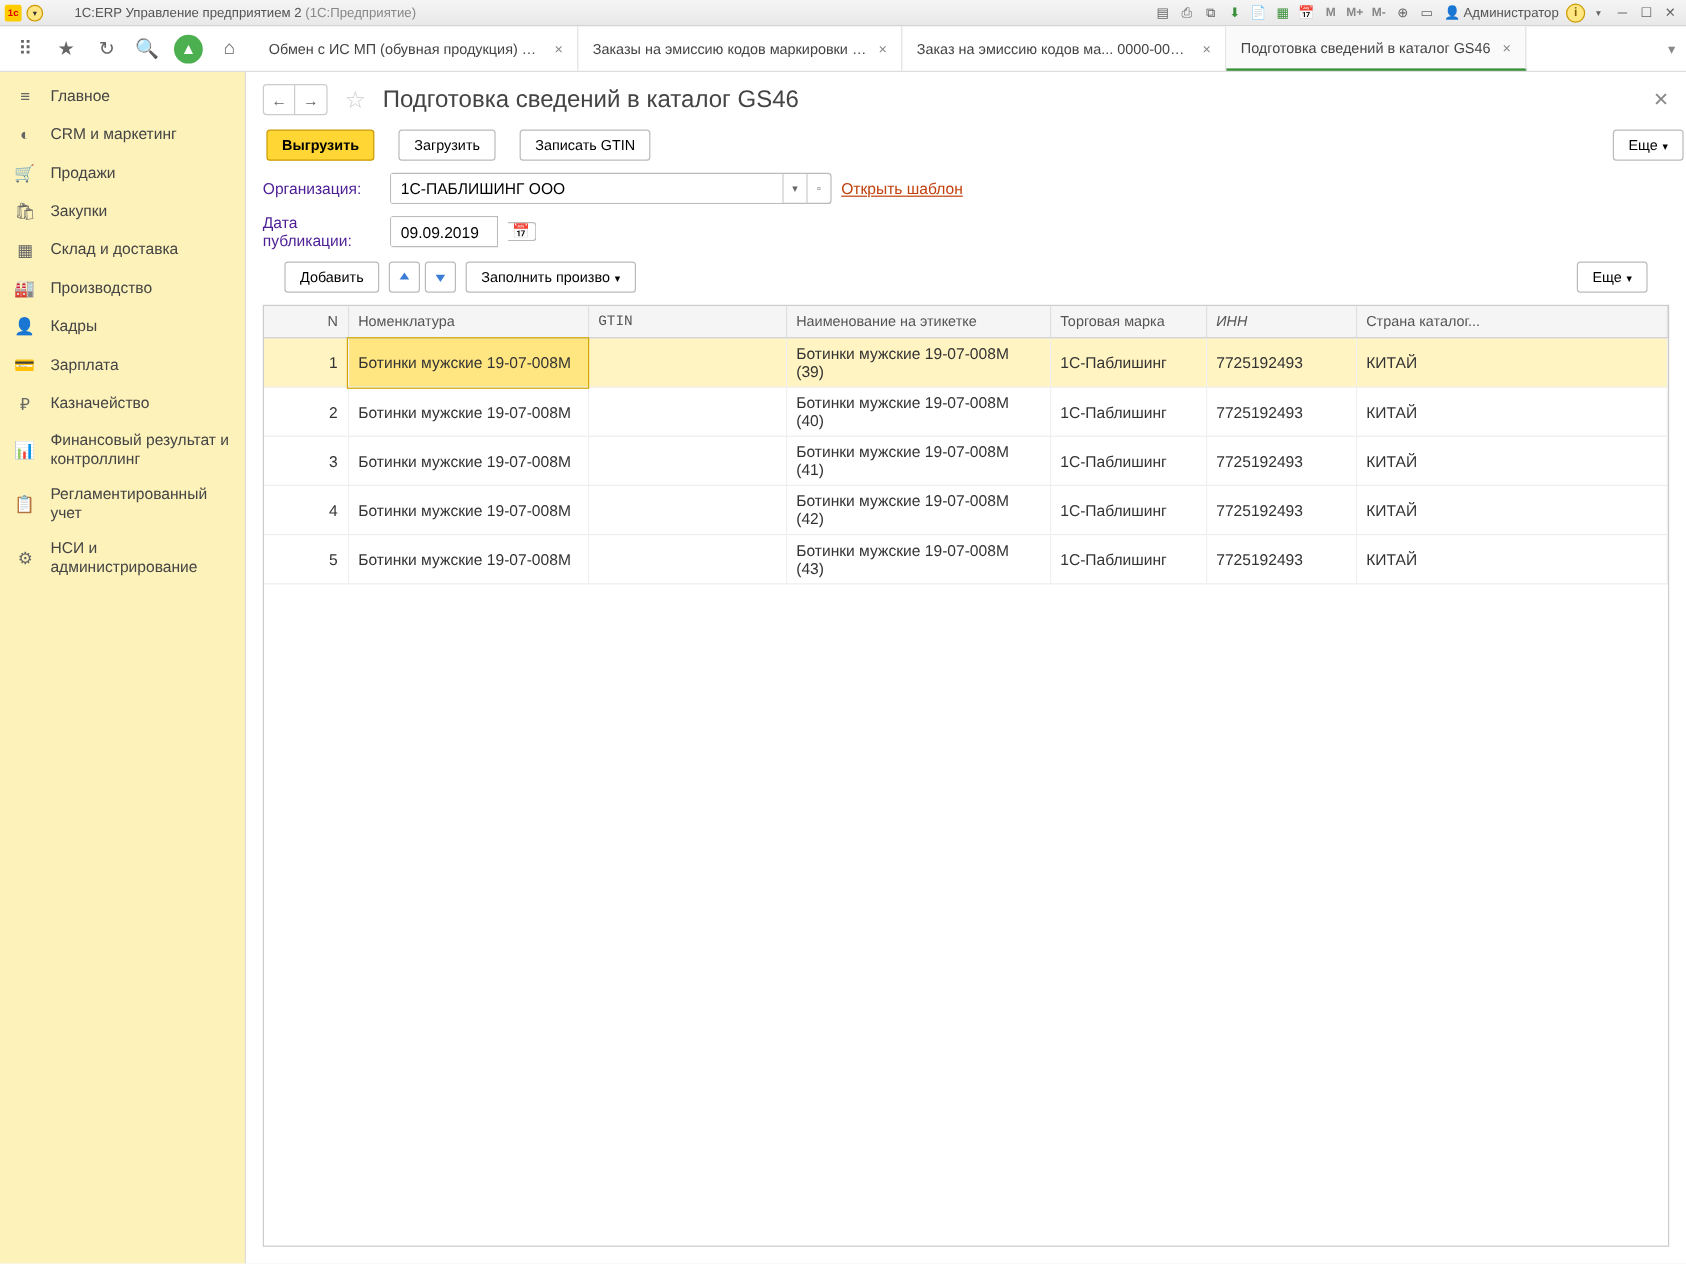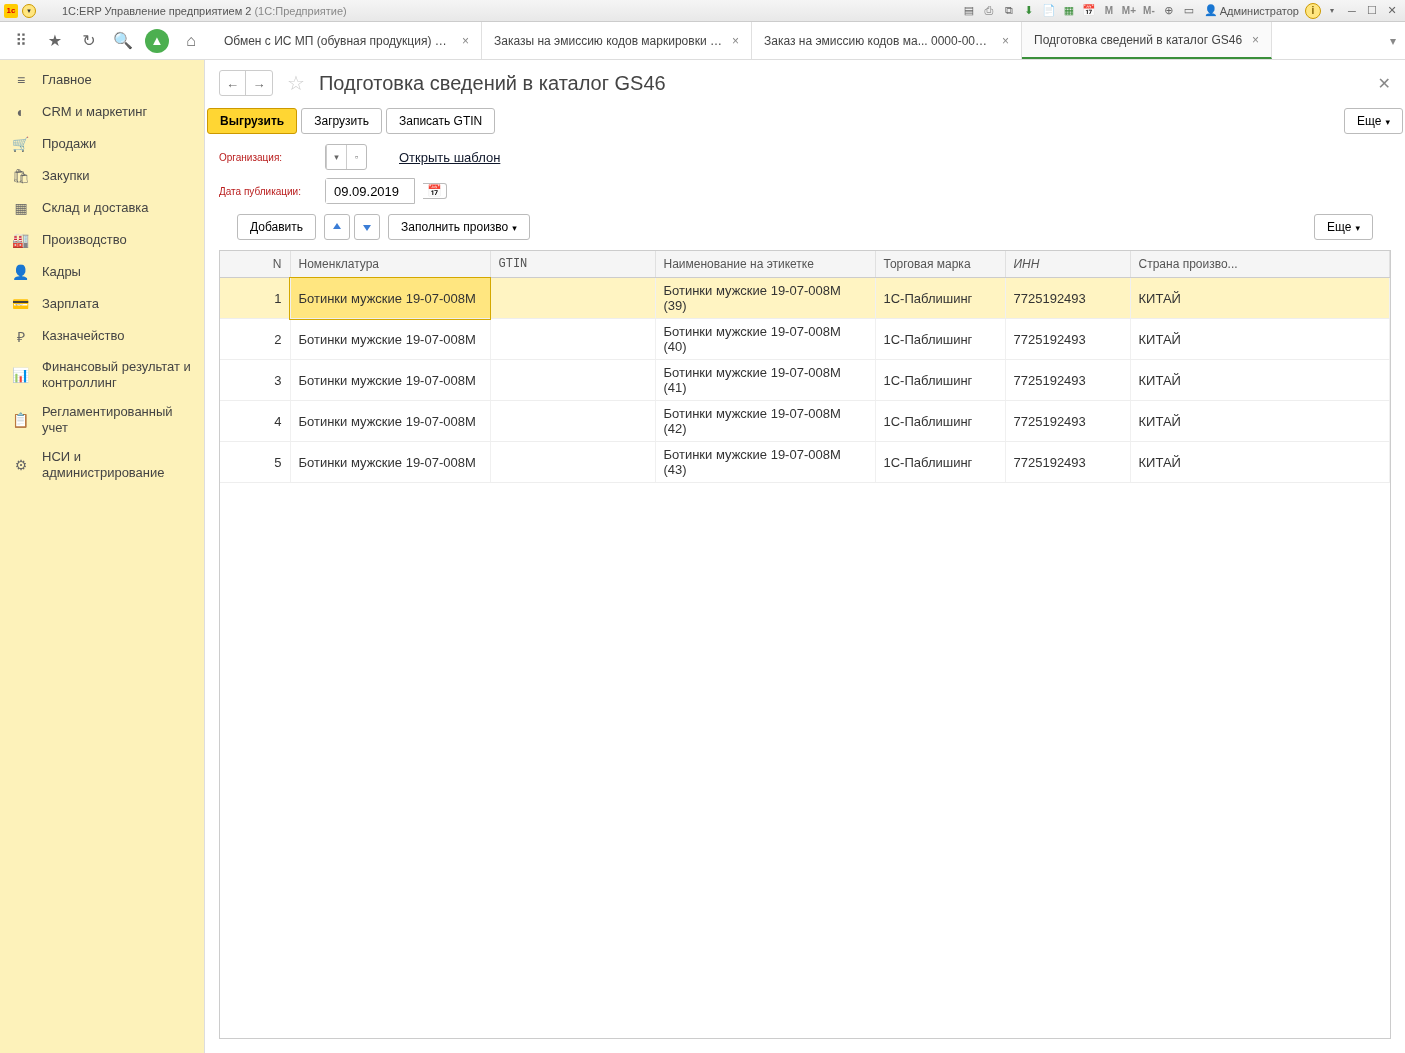--- a/index.html
+++ b/index.html
@@ -38,33 +38,33 @@
 
 .main { flex: 1; background: #fff; display: flex; flex-direction: column; padding: 0; }
 .page-header { display: flex; align-items: center; padding: 10px 14px 6px 14px; gap: 8px; }
 .nav-btns { display: flex; border: 1px solid #ccc; border-radius: 3px; }
 .nav-btn { width: 26px; height: 24px; display: flex; align-items: center; justify-content: center; font-size: 13px; color: #666; border-right: 1px solid #ccc; cursor: pointer; }
 .nav-btn:last-child { border-right: none; }
 .star { font-size: 20px; color: #ccc; margin: 0 6px; cursor: pointer; }
 .page-title { font-size: 20px; color: #444; }
 .page-close { margin-left: auto; font-size: 16px; color: #888; cursor: pointer; }
 
-.cmd-bar { display: flex; padding: 6px 2px; gap: 4px; align-items: center; }
+.cmd-bar { display: flex; padding: 6px 2px; gap: 20px; align-items: center; margin-left: 15px; }
 .btn { padding: 5px 12px; border: 1px solid #bbb; border-radius: 3px; background: #fff; font-size: 12px; cursor: pointer; }
 .btn.primary { background: #ffd633; border-color: #cc9900; font-weight: bold; }
 .btn.more { margin-left: auto; }
 .btn .drop-arrow { margin-left: 4px; font-size: 9px; }
 
 .form-row { display: flex; align-items: center; padding: 4px 14px; gap: 8px; }
-.form-label { width: 98px; font-size: 10px; color: #b91c1c; }
+.form-label { width: 98px; font-size: 13px; color: #4c1d95; }
 .form-input-wrap { display: flex; border: 1px solid #bbb; border-radius: 3px; height: 26px; }
 .form-input { border: none; padding: 0 8px; font-size: 13px; outline: none; }
 .org { width: 326px; }
 .input-btn { width: 20px; border-left: 1px solid #ccc; display: flex; align-items: center; justify-content: center; font-size: 9px; color: #666; cursor: pointer; }
-.link { color: #0f172a; text-decoration: underline; font-size: 13px; cursor: pointer; margin-left: 24px; }
+.link { color: #c2410c; text-decoration: underline; font-size: 13px; cursor: pointer; margin-left: 0; }
 .date-input { width: 88px; }
 .cal-btn { width: 24px; border: 1px solid #bbb; border-left: none; border-radius: 0 3px 3px 0; display: flex; align-items: center; justify-content: center; font-size: 12px; cursor: pointer; }
 
 .grid-toolbar { display: flex; padding: 6px 32px; gap: 8px; align-items: center; }
 .arrow-btns { display: flex; gap: 4px; }
 .arrow-btn { width: 26px; height: 26px; border: 1px solid #bbb; border-radius: 3px; display: flex; align-items: center; justify-content: center; cursor: pointer; background: #fff; }
 .arrow-btn svg { width: 12px; height: 12px; }
 
 .grid { flex: 1; margin: 4px 14px 14px 14px; border: 1px solid #ccc; overflow: auto; background: #fff; }
 table { width: 100%; border-collapse: collapse; font-size: 13px; }
@@ -207,20 +207,21 @@
     <div class="cmd-bar">
       <button class="btn primary">Выгрузить</button>
       <button class="btn">Загрузить</button>
       <button class="btn">Записать GTIN</button>
       <button class="btn more"><span>Еще</span><span class="drop-arrow">▾</span></button>
     </div>
 
     <div class="form-row">
       <span class="form-label">Организация:</span>
       <div class="form-input-wrap">
+        <input class="form-input org" value="1С-ПАБЛИШИНГ ООО" style="">
         <span class="input-btn">▾</span>
         <span class="input-btn">▫</span>
       </div>
       <a class="link">Открыть шаблон</a>
     </div>
 
     <div class="form-row">
       <span class="form-label">Дата публикации:</span>
       <div class="form-input-wrap" style="border-radius:3px 0 0 3px">
         <input class="form-input date-input" value="09.09.2019" style="">
@@ -249,21 +250,21 @@
     <div class="grid">
       <table>
         <thead>
             <tr id="thead-row">
               <th class="col-n">N</th>
               <th class="col-nom">Номенклатура</th>
               <th class="col-gtin">GTIN</th>
               <th class="col-name">Наименование на этикетке</th>
               <th class="col-brand">Торговая марка</th>
               <th class="col-inn">ИНН</th>
-              <th class="col-country">Страна произво...</th>
+              <th class="col-country">Страна каталог...</th>
             </tr>
           </thead>
         <tbody id="tbody">
             <tr class="selected">
               <td class="col-n">1</td>
               <td class="nomenclature">Ботинки мужские 19-07-008М</td>
               <td></td>
               <td>Ботинки мужские 19-07-008М (39)</td>
               <td>1С-Паблишинг</td>
               <td>7725192493</td>

